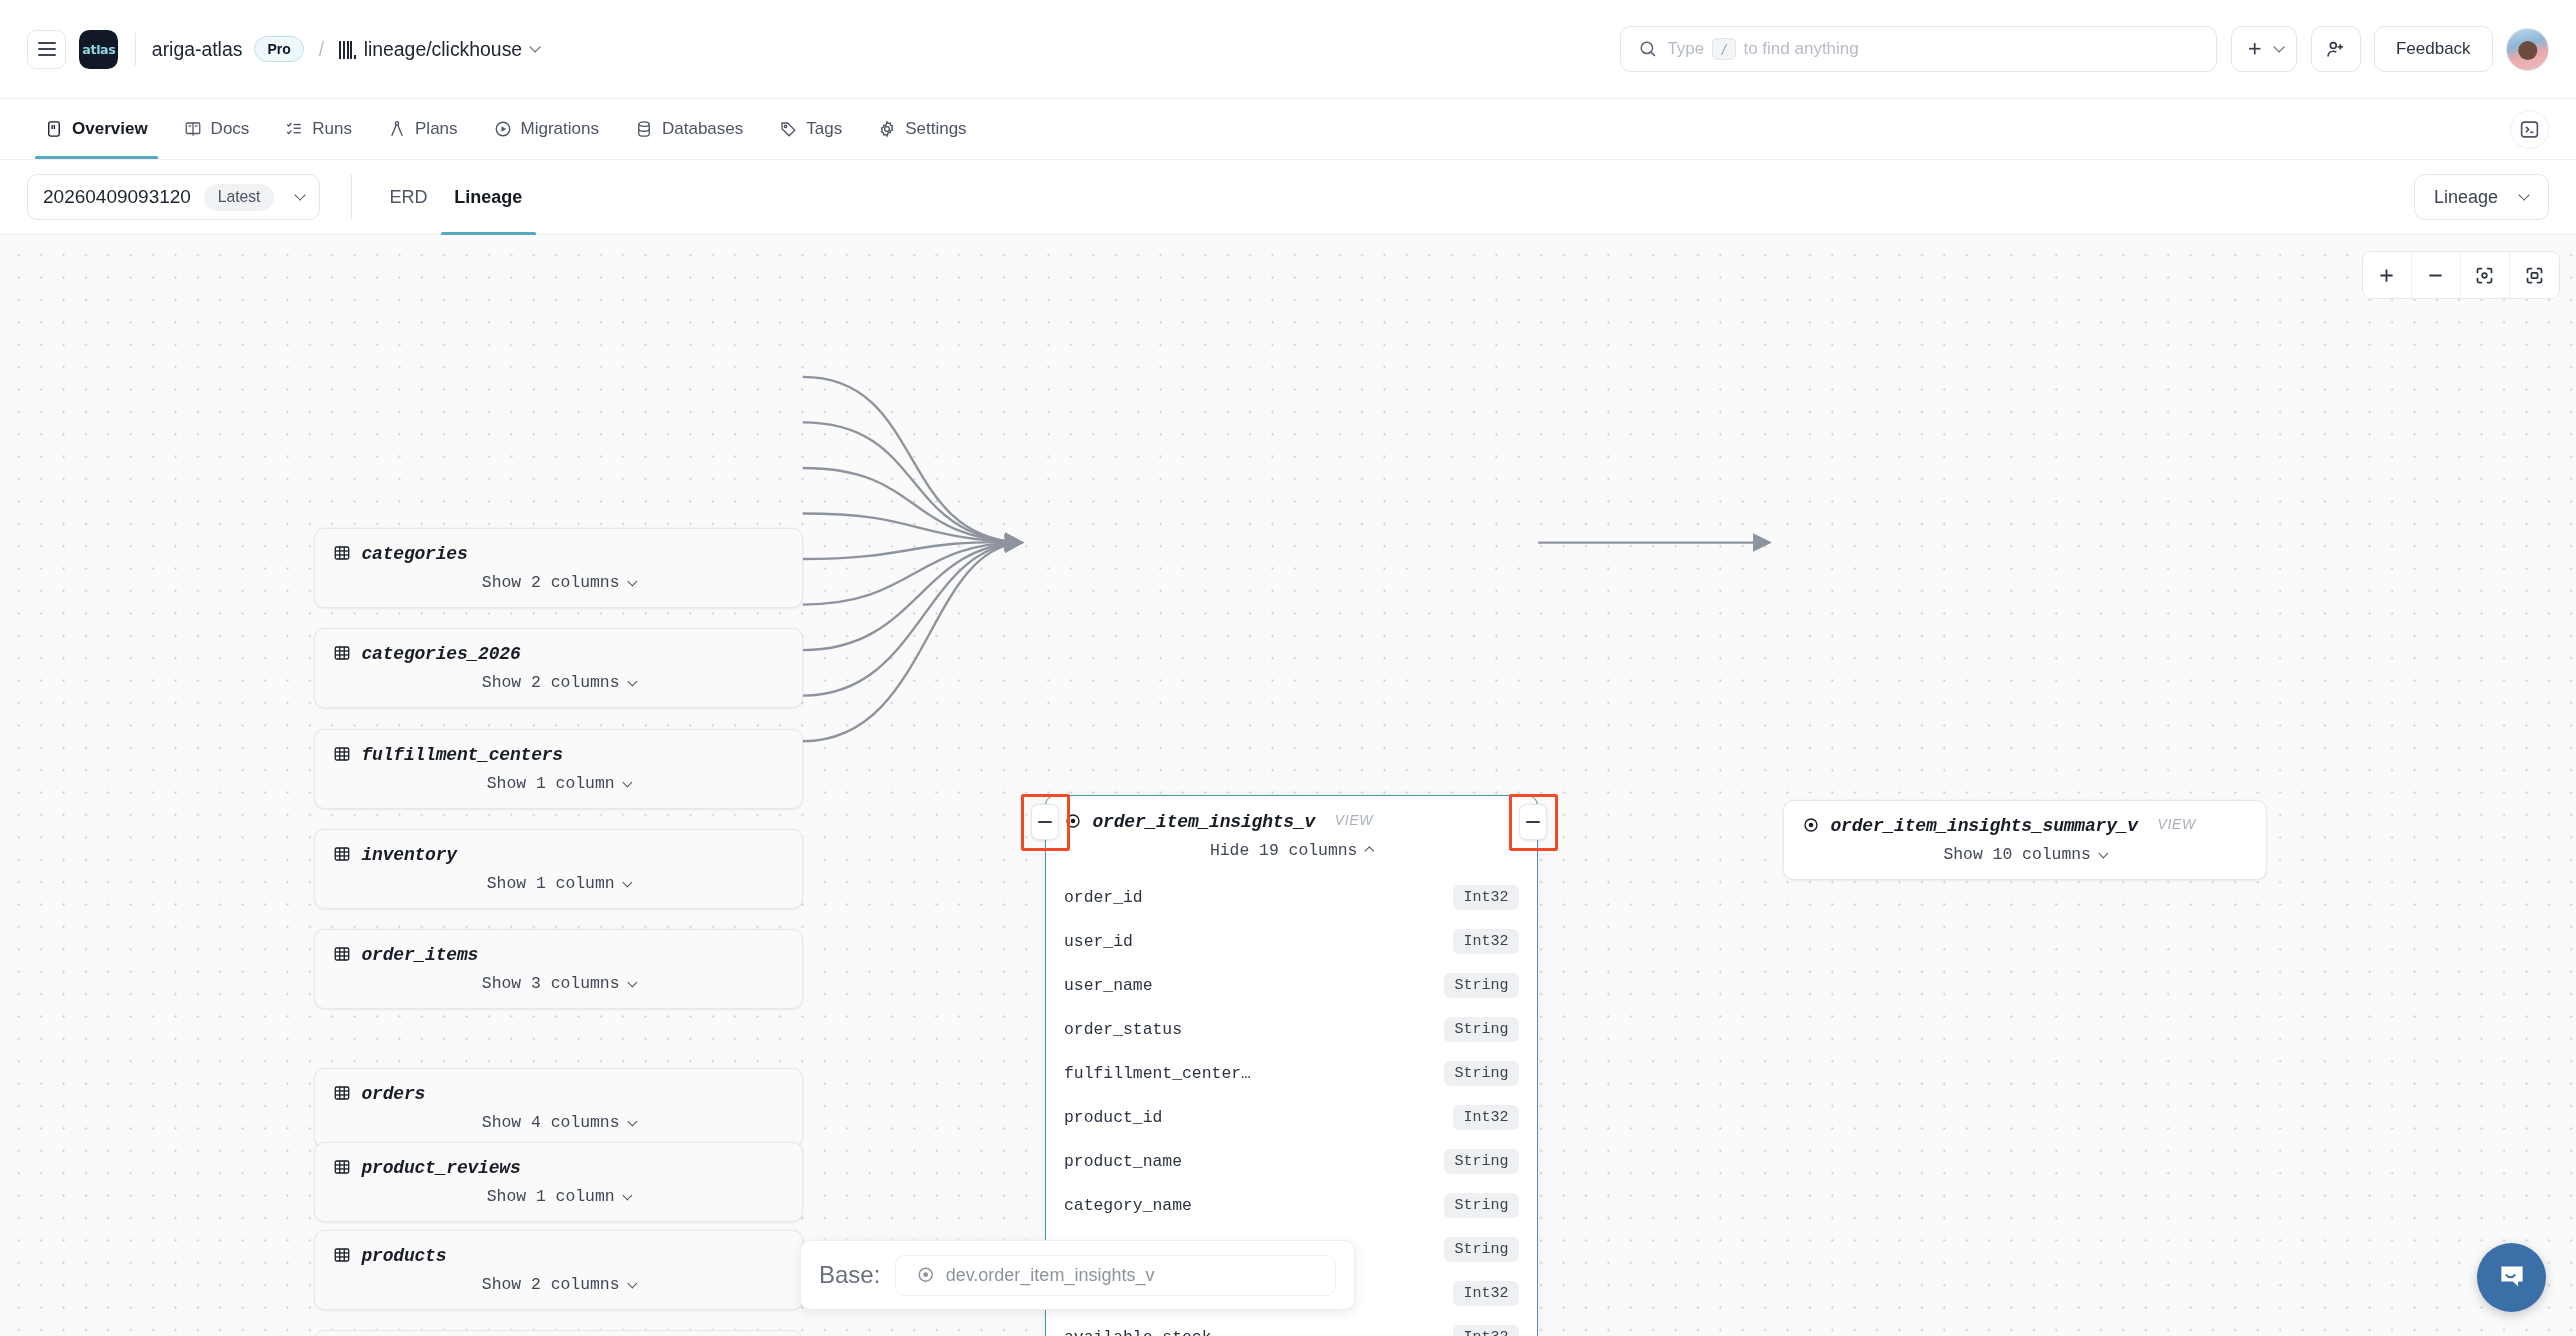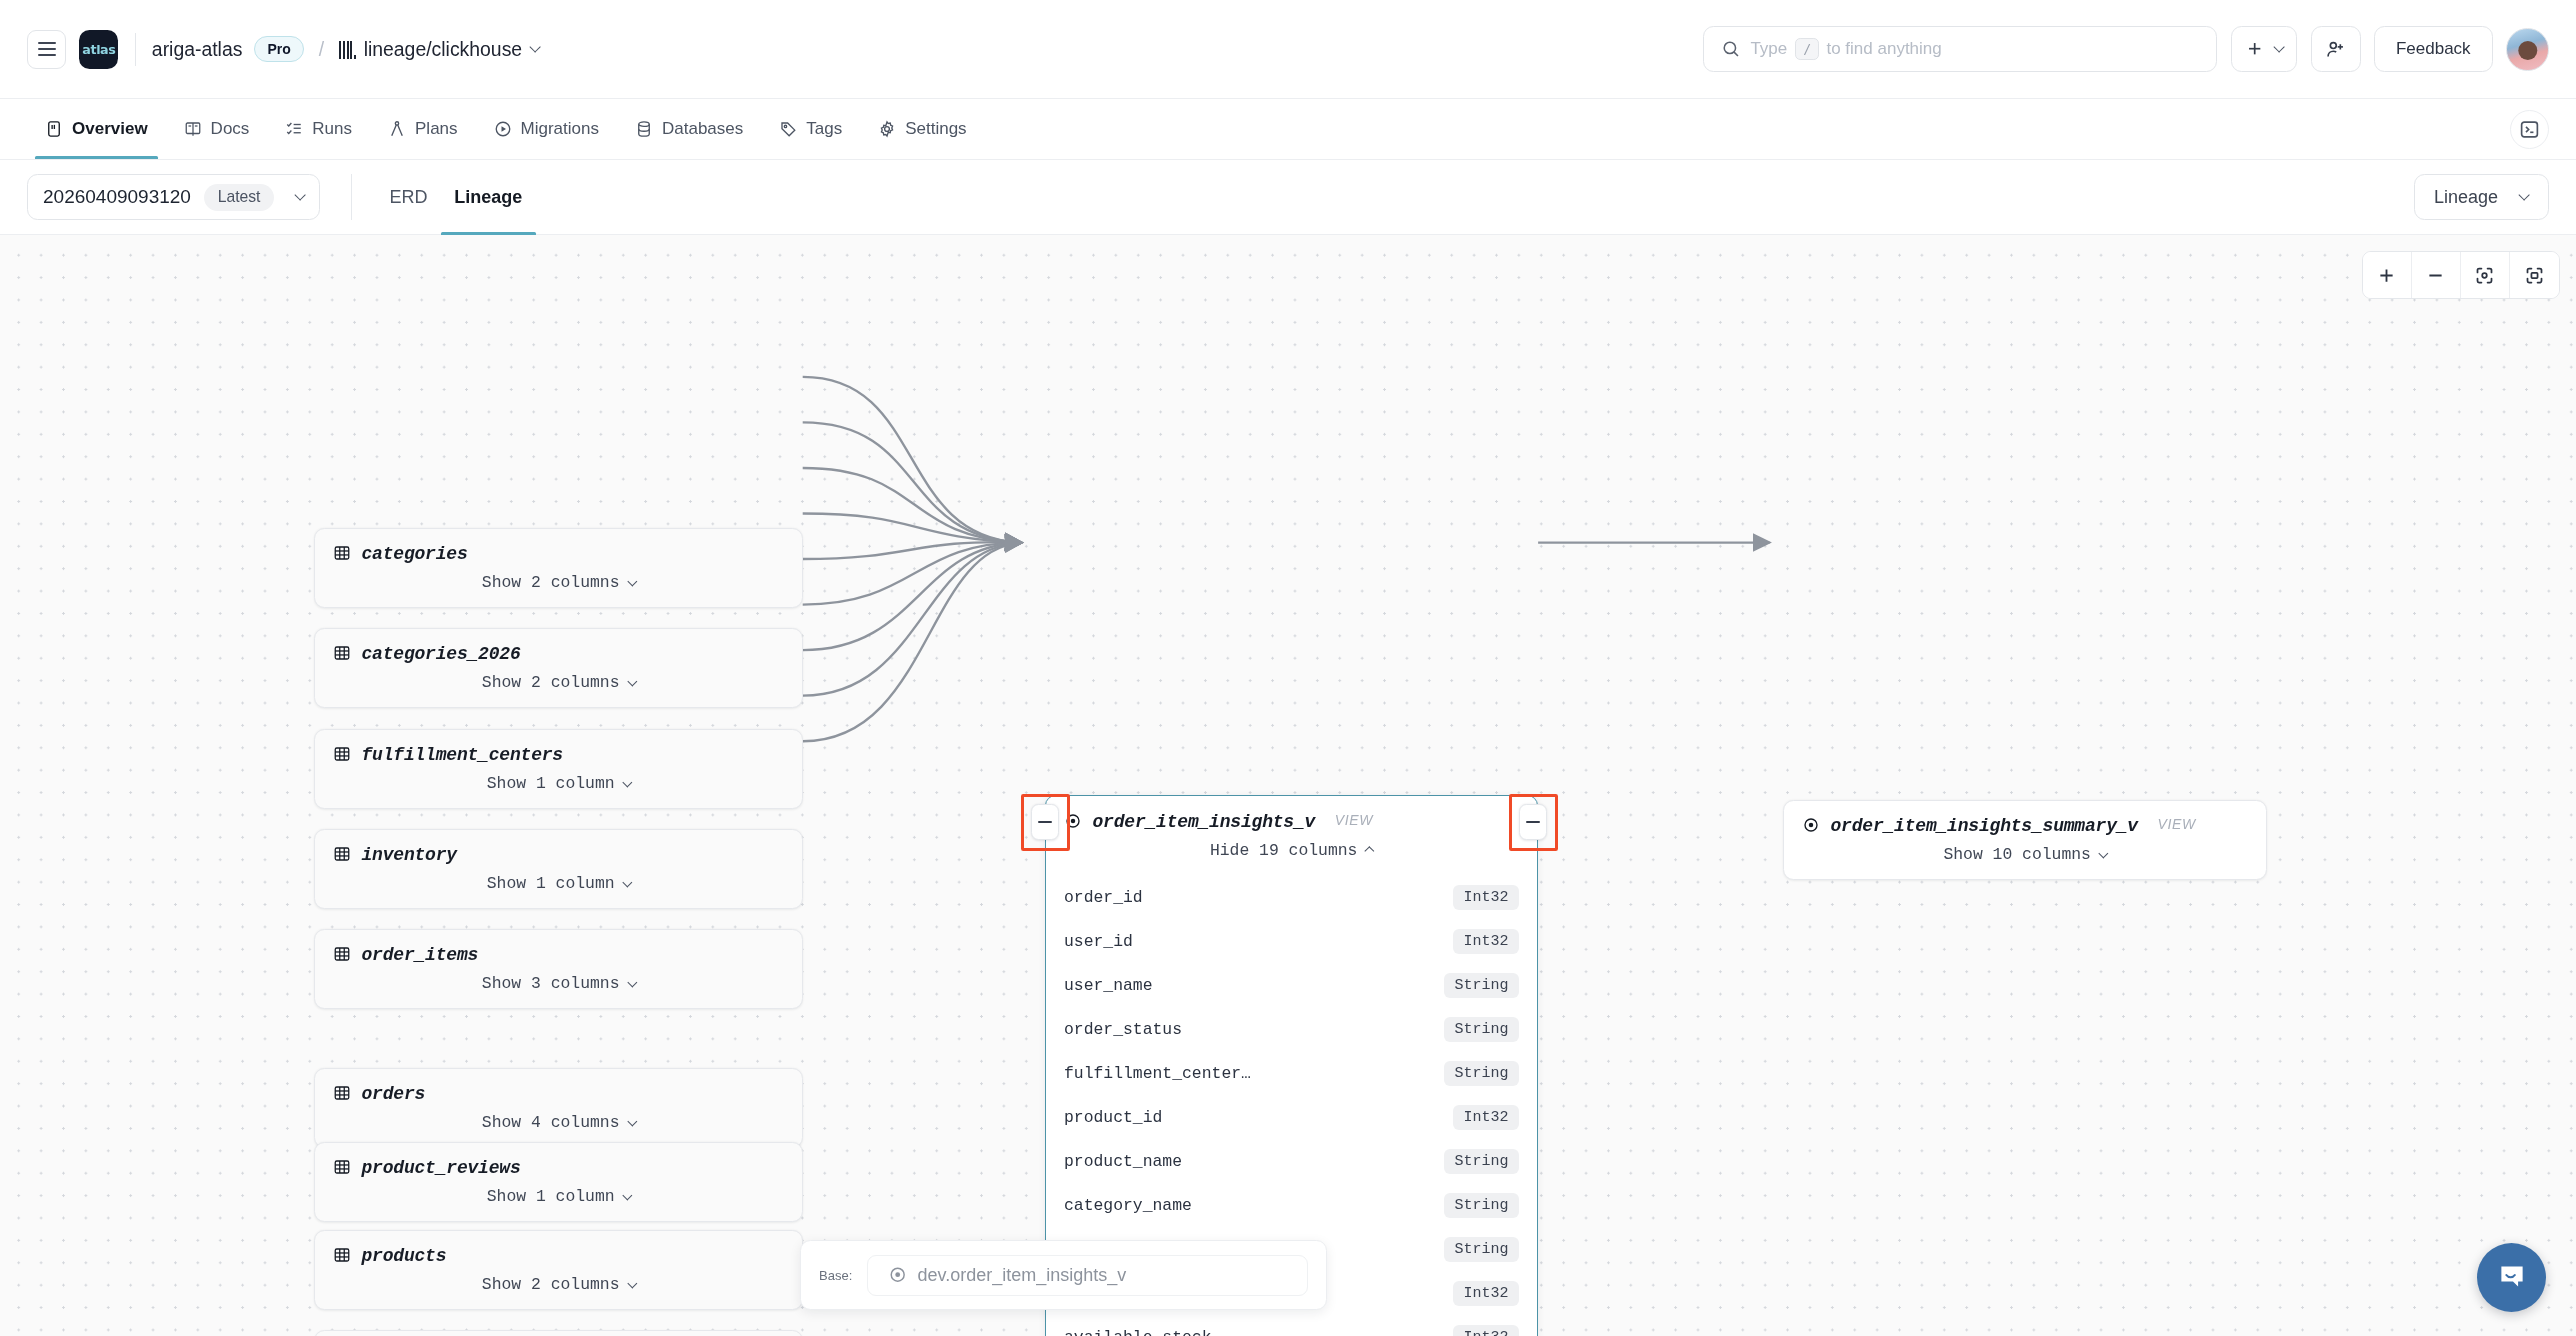--- a/index.html
+++ b/index.html
@@ -38,21 +38,21 @@
   .crumb-sep { margin: 0 15px; color: #b9bfc9; font-size: 19.4px; }
   .bars-icon { display: inline-flex; align-items: flex-end; gap: 1.9px; height: 19.4px; margin-right: 7.5px; }
   .bars-icon i { width: 1.9px; background: #1d2430; display: block; }
   .crumb-proj { display: flex; align-items: center; font-size: 19.4px; color: #202532; cursor: pointer; }
   .chev { display: inline-block; width: 8.2px; height: 8.2px; border-right: 1.6px solid #4b5362;
           border-bottom: 1.6px solid #4b5362; transform: rotate(45deg); margin-left: 9px; margin-bottom: 3px; }
   .chev.up { transform: rotate(-135deg); margin-bottom: -1.5px; }
 
   .topbar-right { margin-left: auto; display: flex; align-items: center; gap: 13.4px; }
   .search-box {
-    width: 514px; height: 46px; border: 0.7px solid #e2e5e9; border-radius: 10.5px;
+    width: 597px; height: 46px; border: 0.7px solid #e2e5e9; border-radius: 10.5px;
     display: flex; align-items: center; padding: 0 16.4px; gap: 10.5px; cursor: text; background:#fff;
   }
   .search-ph { color: #b6bcc6; font-size: 17px; display: flex; align-items: center; gap: 7.5px; }
   .slash-key {
     border: 0.7px solid #e1e4e8; background: #f4f5f7; border-radius: 5.2px;
     padding: 1.5px 9px; color: #9aa1ac; font-size: 15px; font-style: italic;
   }
   .icon-btn {
     height: 46px; border: 0.7px solid #e2e5e9; border-radius: 10.5px; background: #fff;
     display: flex; align-items: center; justify-content: center; gap: 7.5px;
@@ -174,21 +174,21 @@
   }
   .handle-btn i { display: block; width: 14px; height: 1.9px; background: #343b49; border-radius: 1.5px; }
 
   
   .base-bar {
     position: absolute; left: 800px; bottom: 27px; z-index: 30;
     background: #fff; border: 0.7px solid #eceef1; border-radius: 10.5px;
     box-shadow: 0 3px 12px rgba(16,22,35,.08);
     display: flex; align-items: center; gap: 15px; padding: 13.4px 18px;
   }
-  .base-label { font-size: 13px; color: #6a717d; }
+  .base-label { font-size: 24px; color: #6a717d; }
   .base-field {
     display: flex; align-items: center; gap: 10.5px; border: 0.7px solid #eff1f3;
     border-radius: 9px; padding: 9px 19.4px; font-size: 18px; color: #8d939d; min-width: 441px;
   }
   .intercom {
     position: absolute; right: 30px; bottom: 25.4px; width: 69px; height: 69px; border-radius: 50%;
     background: #3b6fa8; display: flex; align-items: center; justify-content: center;
     cursor: pointer; z-index: 45; box-shadow: 0 3px 10.5px rgba(16,22,35,.22);
   }
   svg { display: block; }

